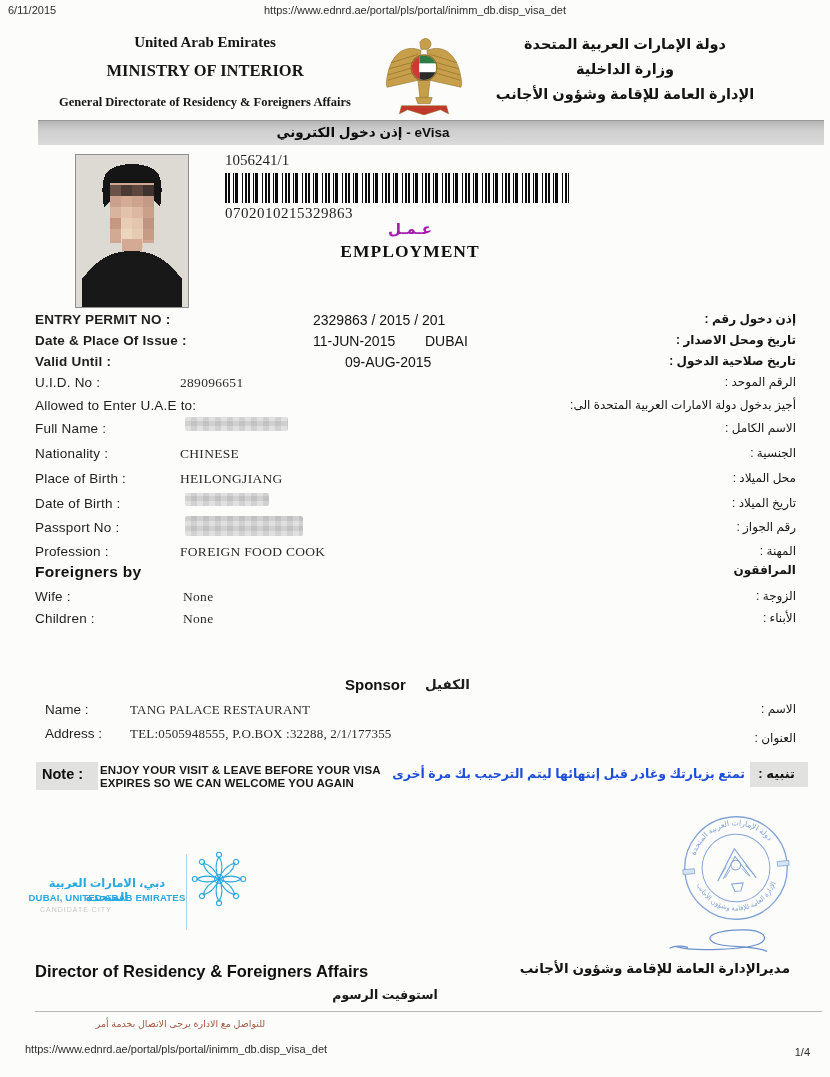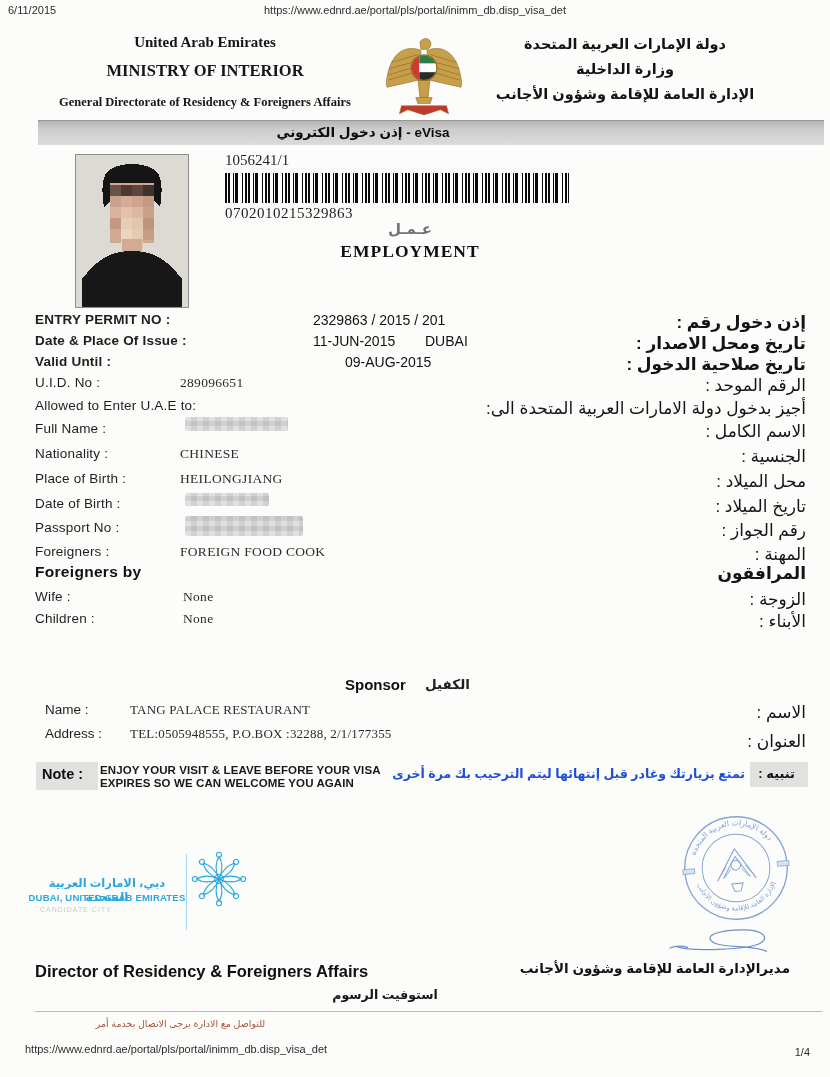--- a/index.html
+++ b/index.html
@@ -23,31 +23,31 @@
   .banner-text{left:195px;top:0;width:260px;height:24px;line-height:24px;text-align:center;
                font-weight:700;font-size:13.5px;color:#0d0d0d}
   
   .photo{left:75px;top:154px;width:112px;height:152px;border:1px solid #8f8f8f;background:#dcdad3}
   
   .fileno{left:225px;top:152px;font-size:15px}
   .barcode{left:225px;top:173px;width:344px;height:30px;
     background:repeating-linear-gradient(90deg,#0b0b0b 0 2px,#fff 2px 3px,#0b0b0b 3px 5px,#fff 5px 8px,
       #0b0b0b 8px 9px,#fff 9px 10px,#0b0b0b 10px 13px,#fff 13px 17px,#0b0b0b 17px 18px,#fff 18px 20px)}
   .bcnum{left:225px;top:205px;font-size:15px;letter-spacing:.5px}
-  .typear{left:330px;top:220px;width:160px;font-size:15px;color:#737373}
+  .typear{left:330px;top:220px;width:160px;font-size:15px;color:#a21caf}
   .typeen{left:305px;top:241px;width:210px;font-size:17.5px;letter-spacing:1px;color:#101010}
   
   .frow{left:0;width:830px;height:0}
   .lbl{left:35px;font-size:13.5px;color:#1e1e1e;letter-spacing:.2px;white-space:nowrap}
   .vc{left:313px;font-size:14px;font-weight:400;color:#121212;white-space:nowrap}
   .vc3{left:345px}
   .vplace{left:425px}
   .val{left:180px;font-family:"Liberation Serif",serif;font-size:13.5px;color:#2b2b2b;
        letter-spacing:.3px;white-space:nowrap}
-  .arlbl{right:24px;font-size:17px;color:#141414;white-space:nowrap}
+  .arlbl{right:34px;font-size:12px;color:#141414;white-space:nowrap}
   .redact{position:absolute;border-radius:2px;
     background:repeating-linear-gradient(90deg,#ececec 0 6px,#dcdcdc 6px 12px),
                repeating-linear-gradient(0deg,#f2f2f2 0 5px,#e1e1e1 5px 10px);
     background-blend-mode:multiply;filter:blur(.6px)}
   .acchead{left:35px;font-size:15.5px;font-weight:700;color:#111;letter-spacing:.3px}
   
   .sp-title-en{left:345px;top:676px;font-size:15px;font-weight:700;color:#111}
   .sp-title-ar{left:425px;top:676px;font-size:13.5px;font-weight:700}
   .sp-lbl{left:45px;font-size:13.5px}
   .sp-val{left:130px;font-family:"Liberation Serif",serif;font-size:13px;color:#2b2b2b;letter-spacing:.2px}
@@ -212,21 +212,21 @@
     <span class="abs lbl">Date of Birth :</span>
     <span class="abs arlbl ar">تاريخ الميلاد :</span>
   </div>
   <div class="redact" style="left:185px;top:493px;width:84px;height:13px"></div>
   <div class="abs frow" style="top:520px">
     <span class="abs lbl">Passport No :</span>
     <span class="abs arlbl ar">رقم الجواز :</span>
   </div>
   <div class="redact" style="left:185px;top:516px;width:118px;height:20px"></div>
   <div class="abs frow" style="top:544px">
-    <span class="abs lbl">Foreigners :</span>
+    <span class="abs lbl">Profession :</span>
     <span class="abs val">FOREIGN FOOD COOK</span>
     <span class="abs arlbl ar">المهنة :</span>
   </div>
 
   <div class="abs frow" style="top:563px">
     <span class="abs acchead">Foreigners by</span>
     <span class="abs arlbl ar b">المرافقون</span>
   </div>
   <div class="abs frow" style="top:589px">
     <span class="abs lbl">Wife :</span>

